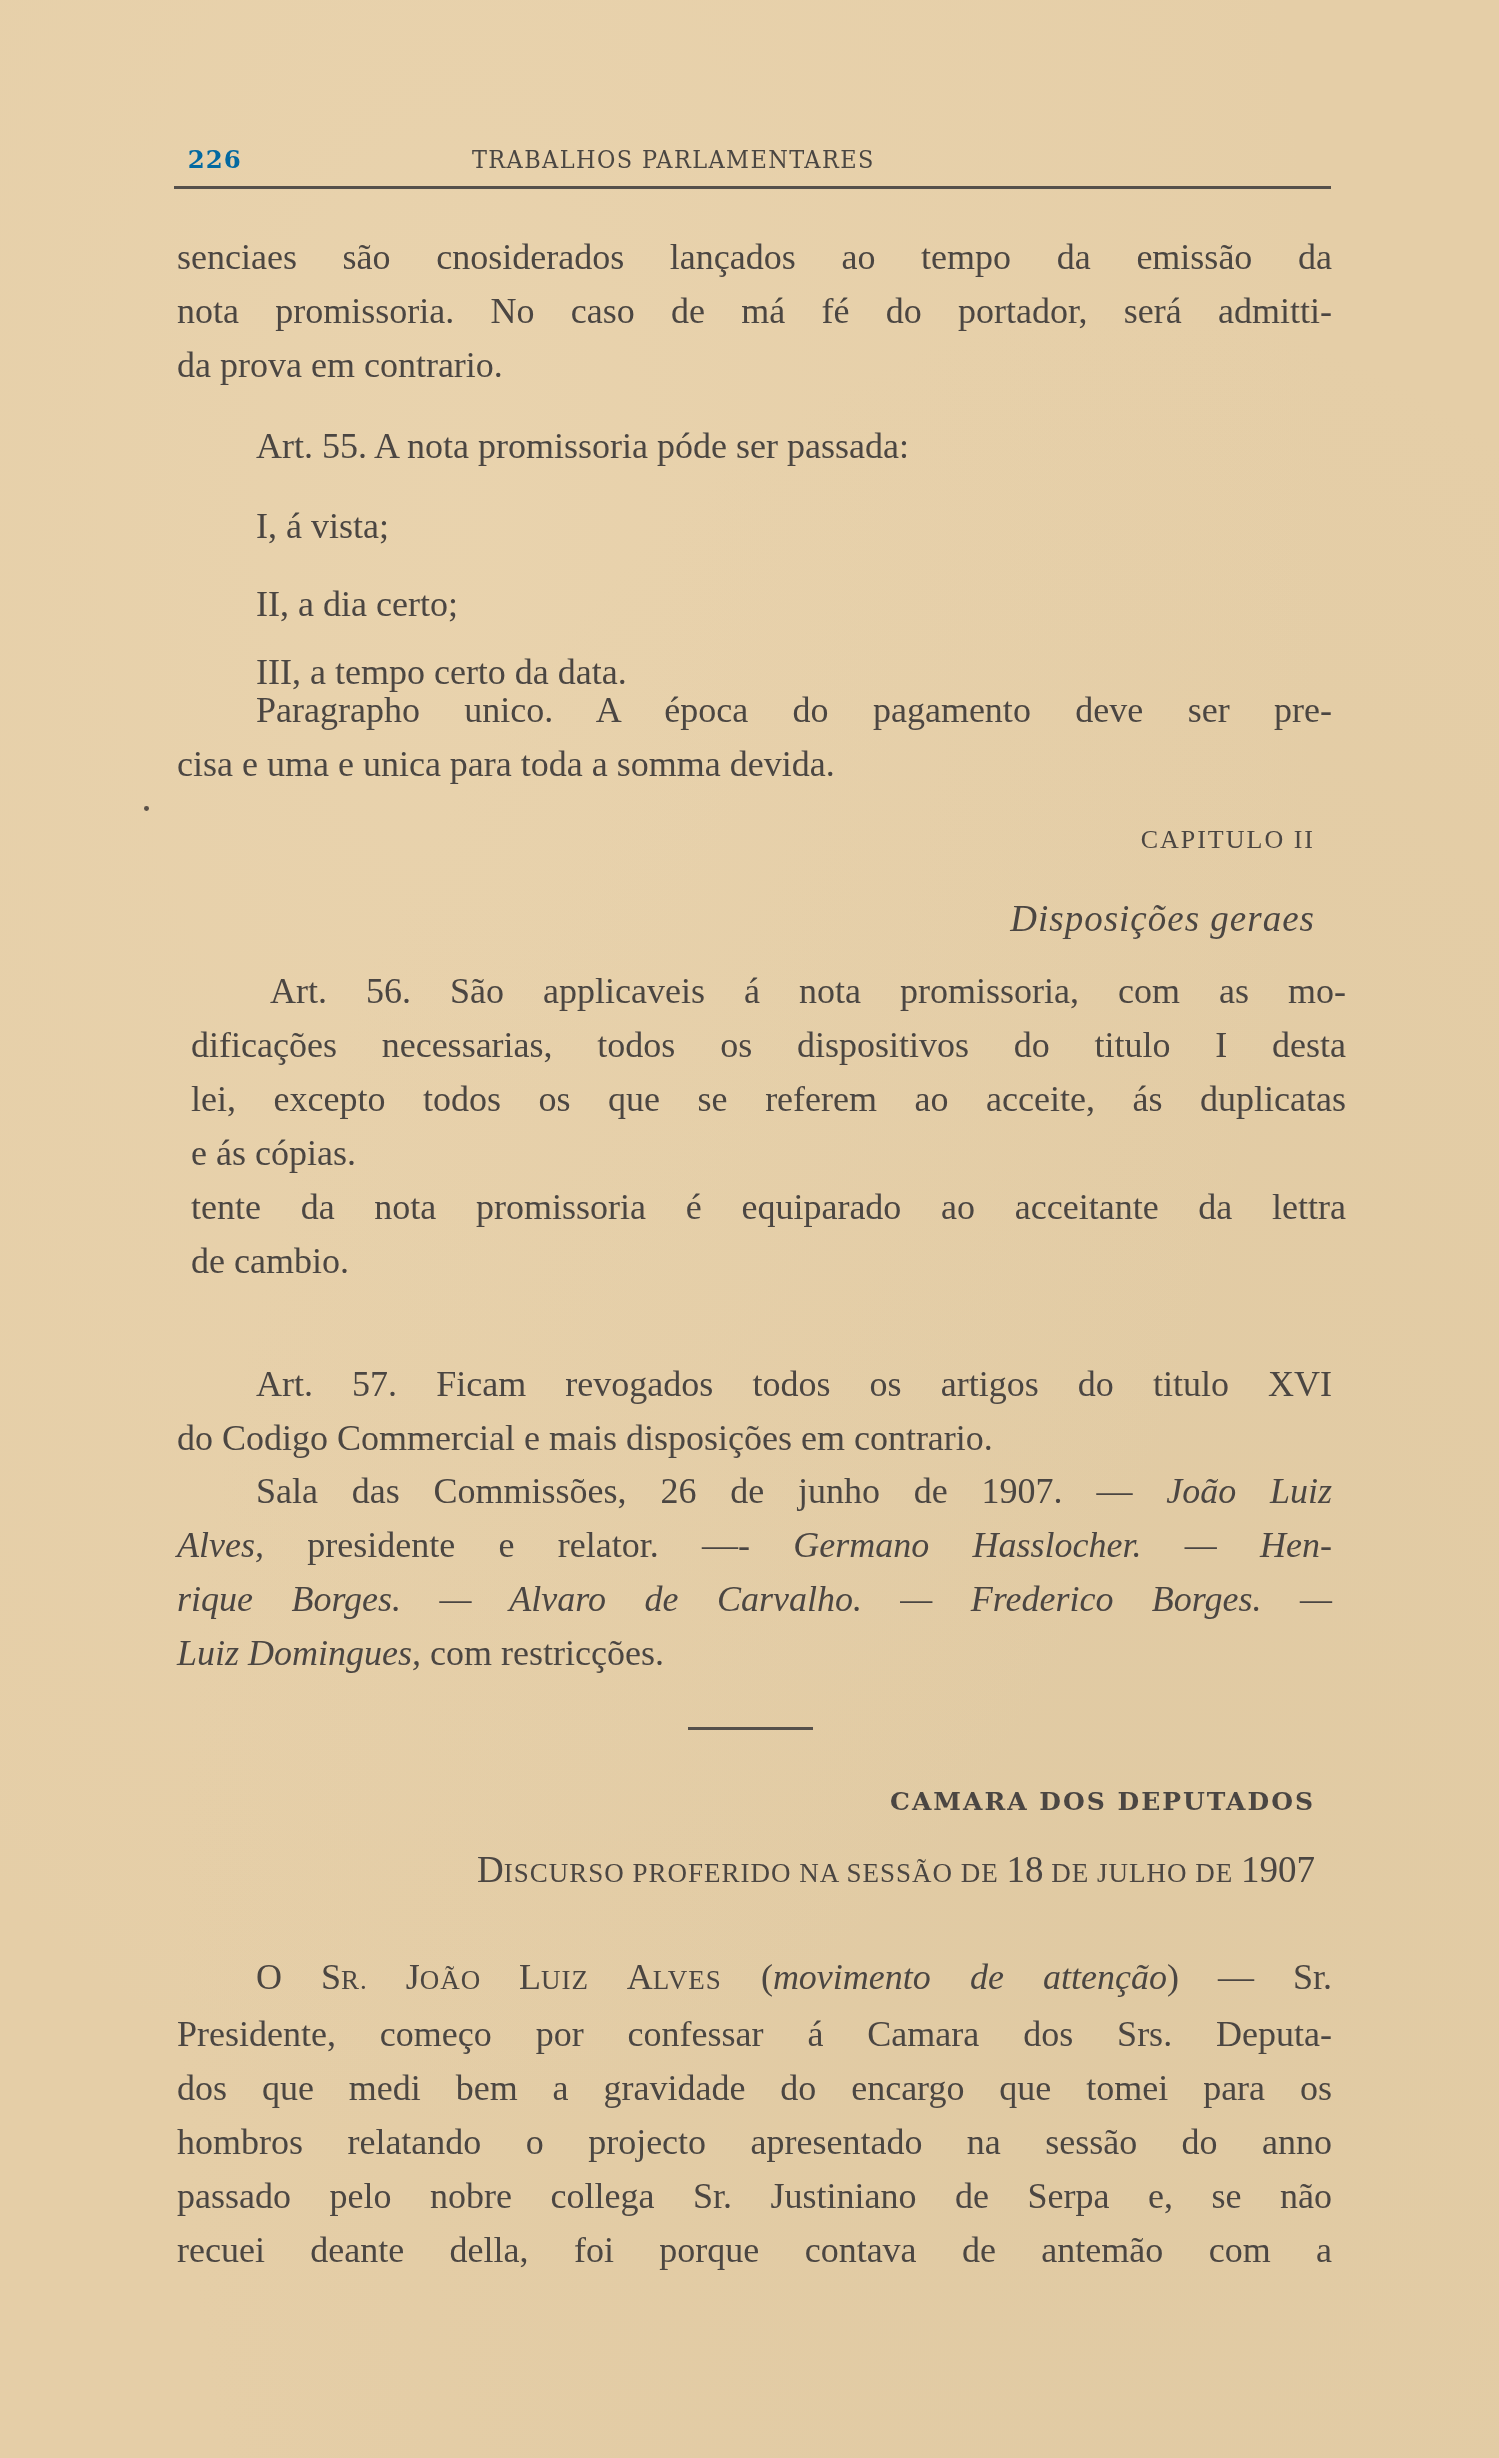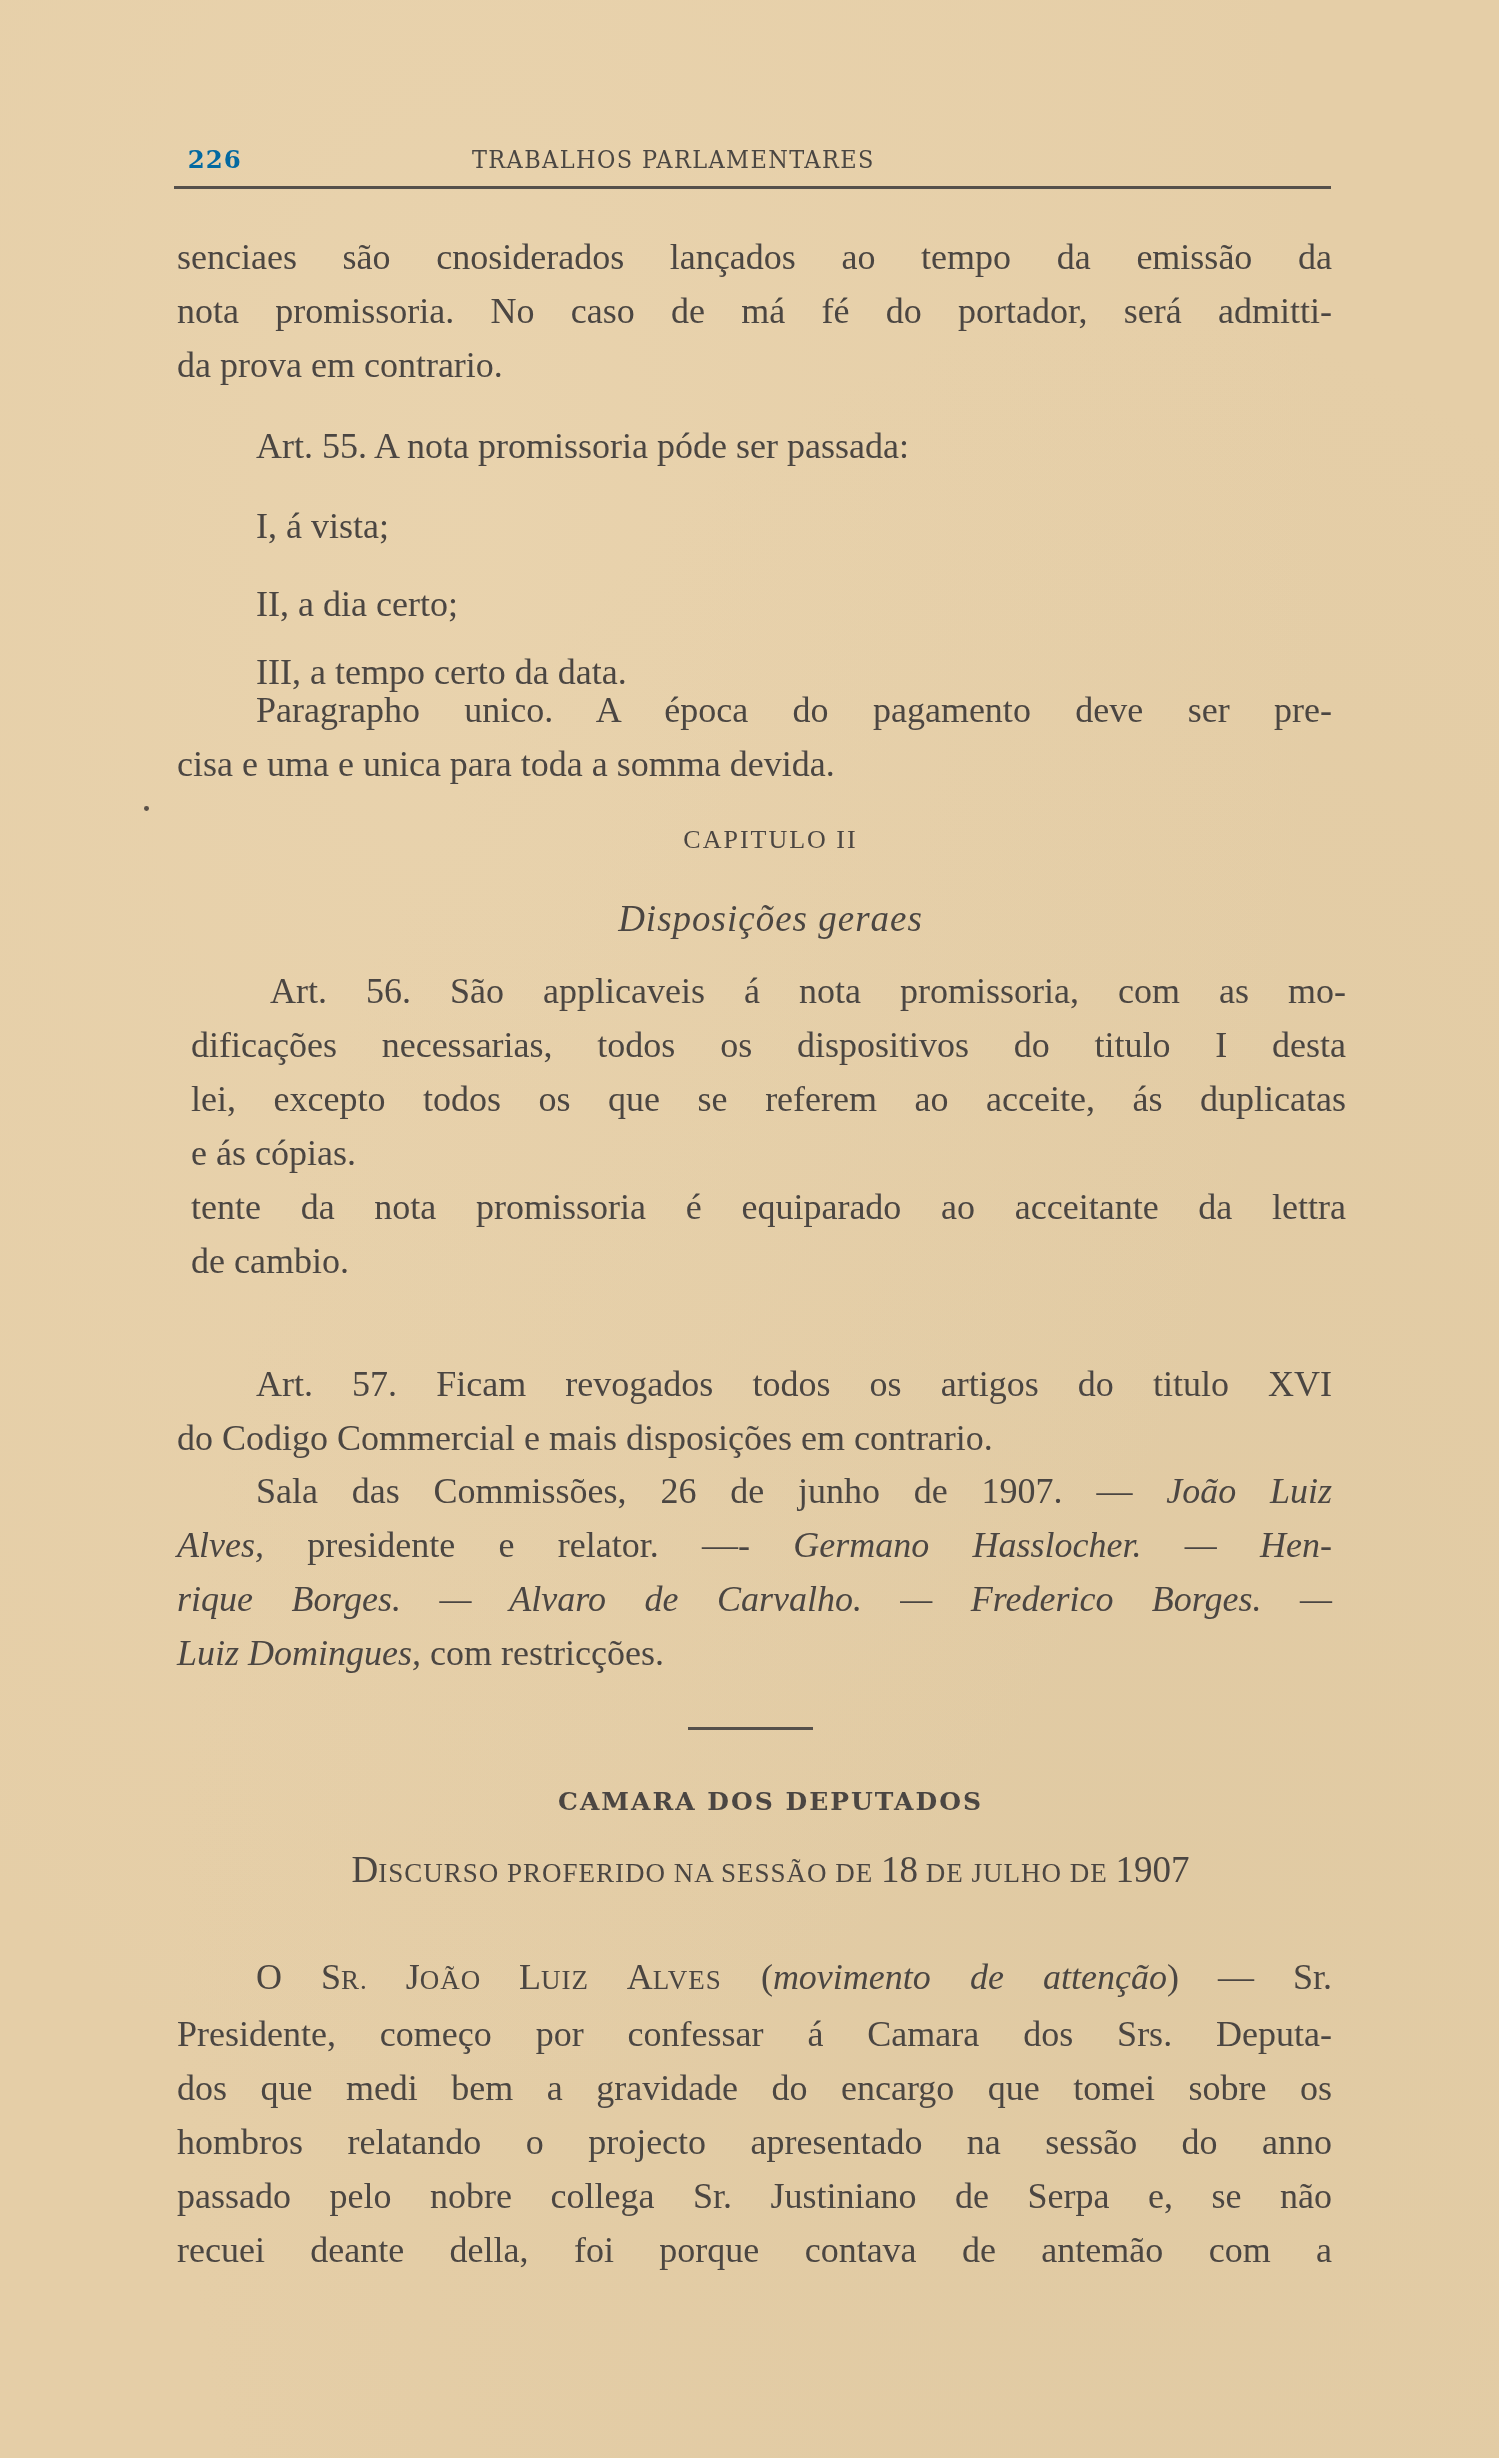--- a/index.html
+++ b/index.html
@@ -36,21 +36,21 @@
     }
     .body-text {
       position: absolute; left: 177px; width: 1155px;
       font-size: 36px; line-height: 54px;
       text-align: justify;
     }
     .line { display: block; white-space: nowrap; text-align: justify; text-align-last: justify; }
     .line.last { text-align-last: left; }
     .indent { padding-left: 79px; }
     .centered {
-      position: absolute; left: 193px; width: 1155px; text-align: center;
+      position: absolute; left: 160px; width: 1155px; text-align: right;
     }
     .chapter {
       top: 825px; font-size: 26px; letter-spacing: 2px;
     }
     .subtitle {
       top: 897px; font-size: 37px; font-style: italic; letter-spacing: 1px;
     }
     .short-rule {
       position: absolute; left: 688px; top: 1727px; width: 125px; height: 2.9px; background: #55504b;
     }
@@ -128,18 +128,18 @@
 <div class="short-rule"></div>
 
 <div class="centered section-head">CAMARA DOS DEPUTADOS</div>
 <div class="centered session-head">
   <span>D</span><span class="sc">ISCURSO PROFERIDO NA SESSÃO DE </span><span>18</span><span class="sc"> DE JULHO DE </span><span>1907</span>
 </div>
 
 <div class="body-text" style="top:1950px;">
   <span class="line indent"><span>O </span><span>S</span><span class="sc">R. </span><span>J</span><span class="sc">OÃO </span><span>L</span><span class="sc">UIZ </span><span>A</span><span class="sc">LVES</span><span> (</span><i>movimento de attenção</i><span>) — Sr.</span></span>
   <span class="line">Presidente, começo por confessar á Camara dos Srs. Deputa-</span>
-  <span class="line">dos que medi bem a gravidade do encargo que tomei sobre os</span>
+  <span class="line">dos que medi bem a gravidade do encargo que tomei para os</span>
   <span class="line">hombros relatando o projecto apresentado na sessão do anno</span>
   <span class="line">passado pelo nobre collega Sr. Justiniano de Serpa e, se não</span>
   <span class="line">recuei deante della, foi porque contava de antemão com a</span>
 </div>
 
 
 </body></html>

